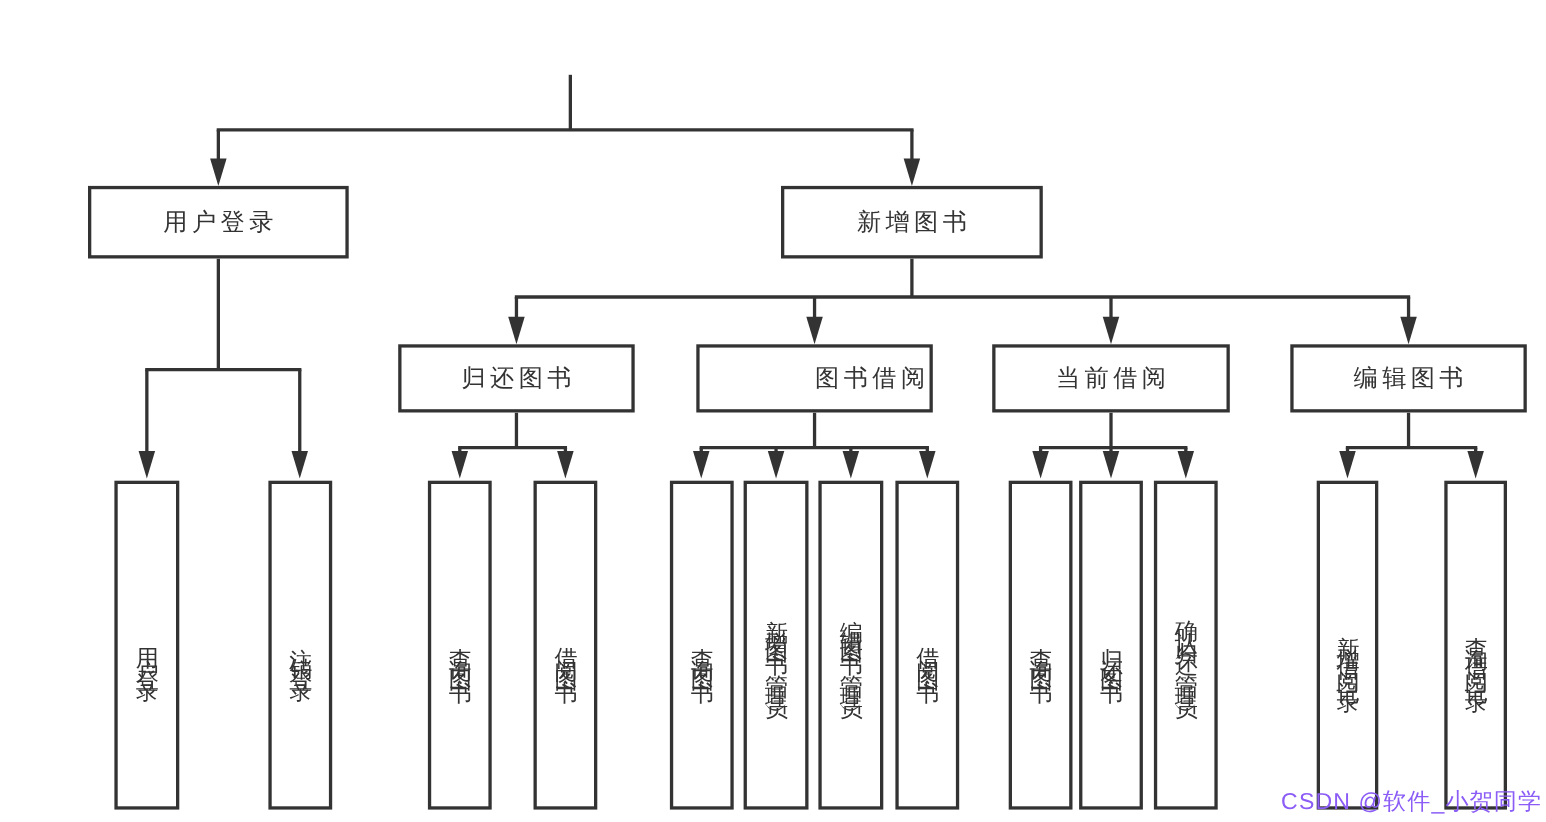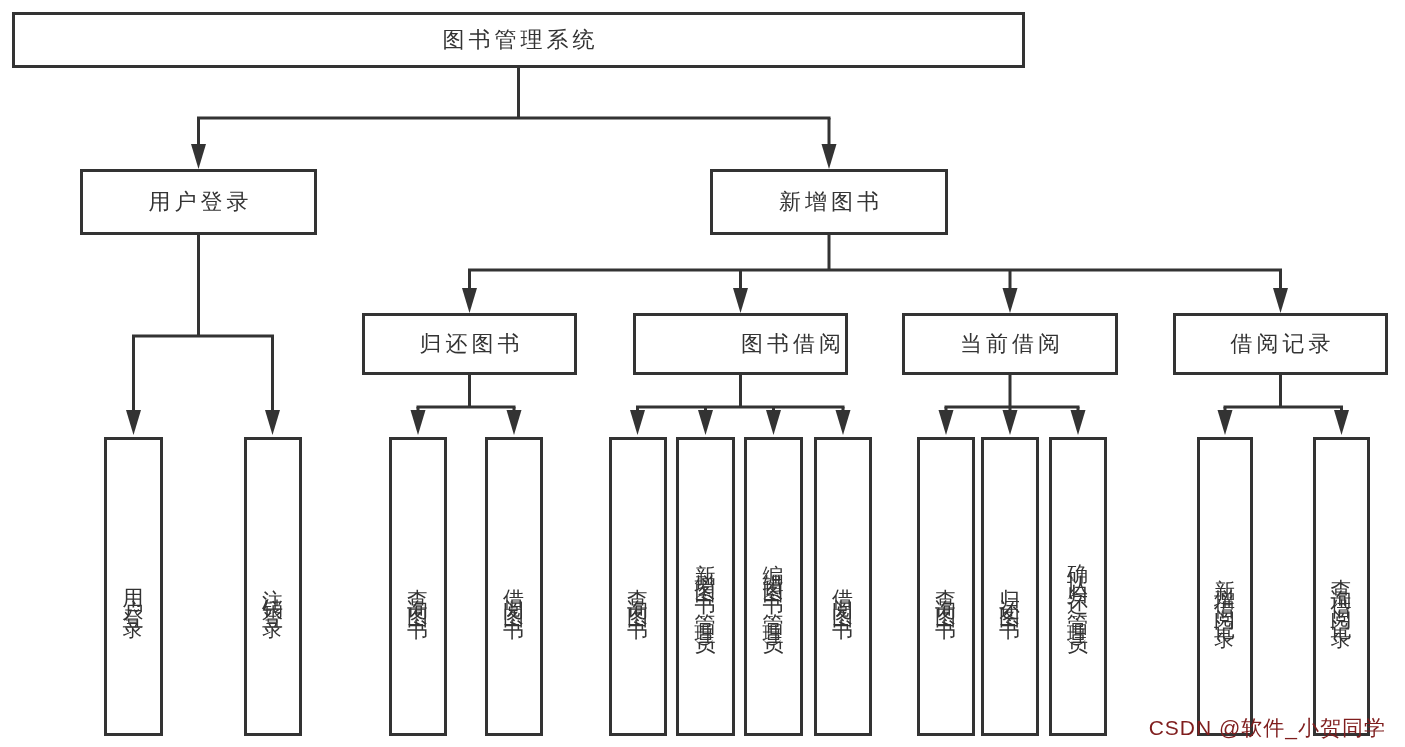--- a/index.html
+++ b/index.html
@@ -26,23 +26,23 @@
     writing-mode:vertical-rl;
     text-orientation:mixed;
     font-size:21px;
     letter-spacing:10px;
     margin-bottom:-10px;
     line-height:1;
     white-space:nowrap;
   }
   .watermark{
     position:absolute;
-    right:19px;bottom:5px;
+    right:3px;bottom:5px;
     font-size:21px;
-    color:#7f1d1d;
+    color:#8b5cf6;
     letter-spacing:1px;
     white-space:nowrap;
     z-index:5;
   }
 </style>
 </head>
 <body>
 
 <div class="canvas">
 
@@ -101,42 +101,39 @@
     <polygon points="1070.5,410 1085.5,410 1078,435" stroke="none"></polygon>
 
     <line x1="1280.5" y1="375" x2="1280.5" y2="407"></line>
     <line x1="1225" y1="407" x2="1341.5" y2="407" stroke-linecap="square"></line>
     <line x1="1225" y1="407" x2="1225" y2="412"></line>
     <polygon points="1217.5,410 1232.5,410 1225,435" stroke="none"></polygon>
     <line x1="1341.5" y1="407" x2="1341.5" y2="412"></line>
     <polygon points="1334,410 1349,410 1341.5,435" stroke="none"></polygon>
   </svg>
 
-  <div class="box hbox" style="left:12px;top:12px;width:1013px;height:56px;">
-    <span>图书管理系统</span>
-  </div>
 
   <div class="box hbox" style="left:80px;top:169px;width:237px;height:66px;">
     <span>用户登录</span>
   </div>
   <div class="box hbox" style="left:710px;top:169px;width:238px;height:66px;">
     <span>新增图书</span>
   </div>
 
   <div class="box hbox" style="left:362px;top:313px;width:215px;height:62px;">
     <span>归还图书</span>
   </div>
   <div class="box hbox" style="left:633px;top:313px;width:215px;height:62px;justify-content:flex-end;">
     <span>图书借阅</span>
   </div>
   <div class="box hbox" style="left:902px;top:313px;width:216px;height:62px;">
     <span>当前借阅</span>
   </div>
   <div class="box hbox" style="left:1173px;top:313px;width:215px;height:62px;">
-    <span>借阅记录</span>
+    <span>编辑图书</span>
   </div>
 
   <div class="box vbox" style="left:104px;top:437px;width:59px;height:299px;">
     <span class="vtext">用户登录</span>
   </div>
   <div class="box vbox" style="left:244px;top:437px;width:58px;height:299px;">
     <span class="vtext">注销登录</span>
   </div>
 
   <div class="box vbox" style="left:389px;top:437px;width:58px;height:299px;">

